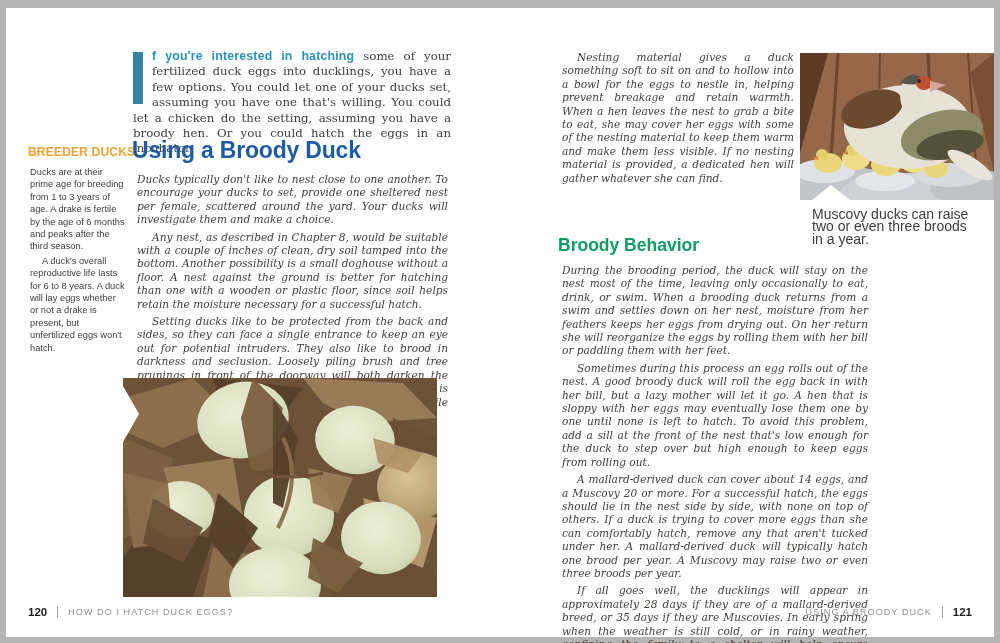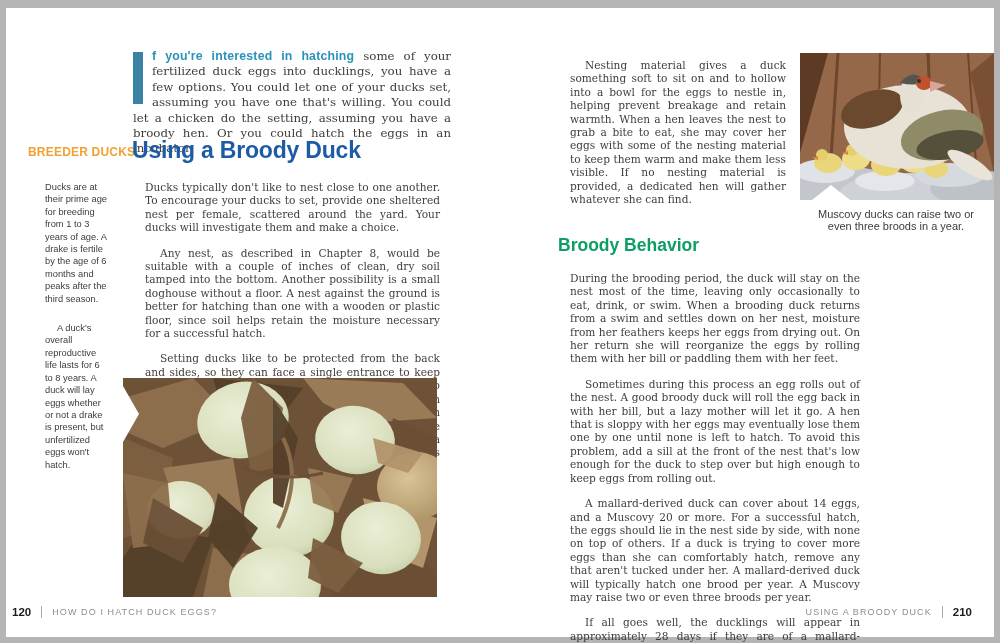--- a/index.html
+++ b/index.html
@@ -8,55 +8,55 @@
   .sheet{position:absolute;left:6px;top:8px;width:988px;height:629px;background:#ffffff;}
   .abs{position:absolute;}
 
   
   .serif{font-family:"DejaVu Serif",serif;color:#413d39;}
   .sans{font-family:"Liberation Sans",sans-serif;color:#3a3a3a;}
 
   .sidebar-title{left:28px;top:145px;width:126px;font-size:12px;font-weight:bold;
                  color:#f0a232;letter-spacing:.2px;}
   .sidebar-body{left:28px;top:164px;width:99px;}
-  .sidebar-body p{margin:17px;font-size:9.3px;line-height:12.4px;color:#3c3c3c;}
+  .sidebar-body p{margin:2px;font-size:9.3px;line-height:12.4px;color:#3c3c3c;}
   .sidebar-body p.ind{text-indent:12px;}
 
   .intro{left:133px;top:49px;width:318px;font-size:11.8px;line-height:15.4px;text-align:justify;}
   .dropbar{float:left;width:10px;height:52px;background:#3a82a4;margin:3px 9px 2px 0;}
   .lead{font-family:"Liberation Sans",sans-serif;font-weight:bold;color:#2a93bb;
         font-size:12.3px;letter-spacing:.2px;}
 
   .h1{left:132px;top:137px;width:330px;font-size:23px;font-weight:bold;color:#1e5ba6;
       letter-spacing:-.2px;}
   .main-col{left:133px;top:169px;width:319px;}
-  .main-col p,.narrow-col p,.wide-col p{margin:12px;font-size:10.6px;line-height:13.4px;
-      text-align:justify;}
+  .main-col p,.narrow-col p,.wide-col p{margin:4px;font-size:10.6px;line-height:13.4px;
+      text-align:justify;font-style:italic;}
   .main-col p.ind,.narrow-col p.ind,.wide-col p.ind{text-indent:15px;}
 
-  .caption{font-size:11px;line-height:12.3px;color:#3c3c3c;text-align:center;}
+  .caption{font-size:14px;line-height:12.3px;color:#3c3c3c;}
   .caption-left{left:29px;top:387px;width:96px;}
   .caption-right{left:812px;top:208px;width:168px;}
 
   .narrow-col{left:558px;top:47px;width:240px;}
   .h2{left:558px;top:235px;width:300px;font-size:17.5px;font-weight:bold;color:#0c9e62;}
   .wide-col{left:558px;top:260px;width:314px;}
 
   
   .photo-left{left:123px;top:378px;width:314px;height:219px;}
   .photo-right{left:800px;top:53px;width:194px;height:147px;}
   .photo-left svg,.photo-right svg{display:block;}
   .notch-left{left:123px;top:386px;width:0;height:0;border-left:16px solid #ffffff;
               border-top:28px solid transparent;border-bottom:28px solid transparent;z-index:5;}
   .notch-right{left:812px;top:185px;width:0;height:0;border-left:19px solid transparent;
                border-right:19px solid transparent;border-bottom:15px solid #ffffff;z-index:5;}
 
   
   .footer{top:605px;display:flex;align-items:center;height:14px;}
-  .footer-left{left:12px;}
+  .footer-left{left:28px;}
   .footer-right{right:28px;}
   .pagenum{font-size:11.5px;font-weight:bold;color:#1c1c1c;}
   .fdiv{width:1px;height:12px;background:#a9a9a9;margin:0 10px;}
   .flabel{font-size:9px;letter-spacing:1.1px;color:#8d8d8d;}
 
   .sr{display:inline-block;width:0;height:0;overflow:hidden;}
 </style>
 </head>
 <body>
 
@@ -204,15 +204,15 @@
     <p>During the brooding period, the duck will stay on the nest most of the time, leaving only occasionally to eat, drink, or swim. When a brooding duck returns from a swim and settles down on her nest, moisture from her feathers keeps her eggs from drying out. On her return she will reorganize the eggs by rolling them with her bill or paddling them with her feet.</p>
     <p class="ind">Sometimes during this process an egg rolls out of the nest. A good broody duck will roll the egg back in with her bill, but a lazy mother will let it go. A hen that is sloppy with her eggs may eventually lose them one by one until none is left to hatch. To avoid this problem, add a sill at the front of the nest that's low enough for the duck to step over but high enough to keep eggs from rolling out.</p>
     <p class="ind">A mallard-derived duck can cover about 14 eggs, and a Muscovy 20 or more. For a successful hatch, the eggs should lie in the nest side by side, with none on top of others. If a duck is trying to cover more eggs than she can comfortably hatch, remove any that aren't tucked under her. A mallard-derived duck will typically hatch one brood per year. A Muscovy may raise two or even three broods per year.</p>
     <p class="ind">If all goes well, the ducklings will appear in approximately 28 days if they are of a mallard-derived breed, or 35 days if they are Muscovies. In early spring when the weather is still cold, or in rainy weather, confining the family to a shelter will help ensure survival of the ducklings.</p>
     <p class="ind">The hatchlings will remain hidden under their mother for the first day or two before venturing out to explore the big world. After leaving the nest, they will stay close to their mother and periodically crowd around</p>
   </div>
 
   <div class="abs footer footer-right">
     <span class="flabel">USING A BROODY DUCK</span>
     <span class="fdiv"></span>
-    <span class="pagenum">210</span>
+    <span class="pagenum">121</span>
   </div>
 </div>
 
 </body></html>

